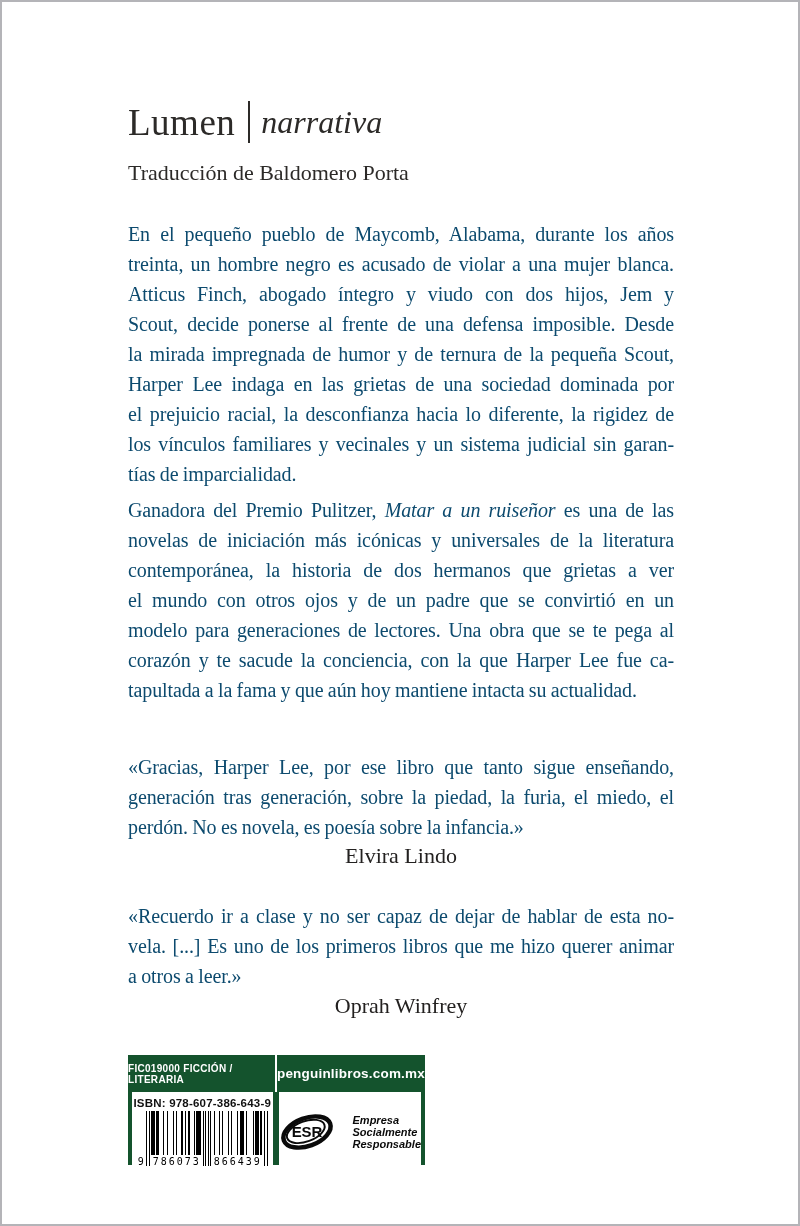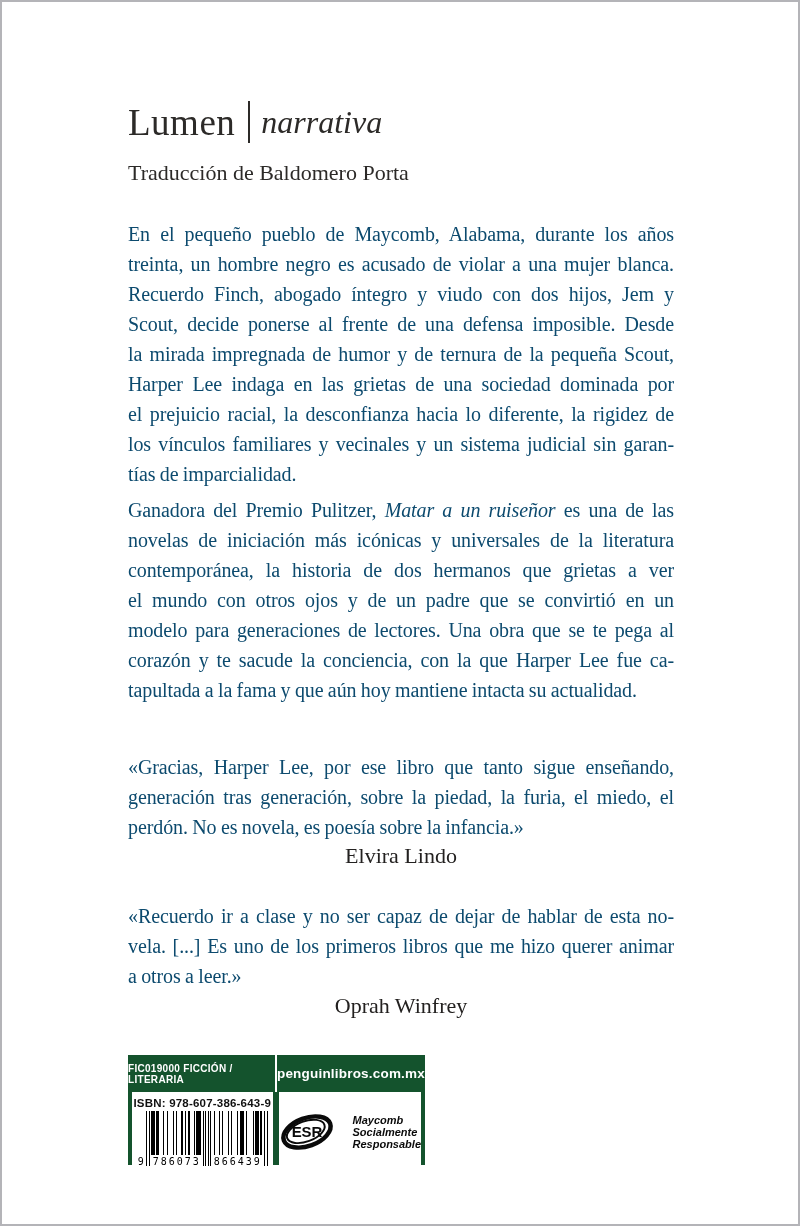--- a/index.html
+++ b/index.html
@@ -85,21 +85,21 @@
   <div class="brand">
     <span class="imprint">Lumen</span>
     <span class="logo-divider"></span>
     <span class="collection">narrativa</span>
   </div>
   <div class="translation">Traducción de Baldomero Porta</div>
 
   <div class="textblock p1">
       <div class="jline">En el pequeño pueblo de Maycomb, Alabama, durante los años</div>
       <div class="jline">treinta, un hombre negro es acusado de violar a una mujer blanca.</div>
-      <div class="jline">Recuerdo Finch, abogado íntegro y viudo con dos hijos, Jem y</div>
+      <div class="jline">Atticus Finch, abogado íntegro y viudo con dos hijos, Jem y</div>
       <div class="jline">Scout, decide ponerse al frente de una defensa imposible. Desde</div>
       <div class="jline">la mirada impregnada de humor y de ternura de la pequeña Scout,</div>
       <div class="jline">Harper Lee indaga en las grietas de una sociedad dominada por</div>
       <div class="jline">el prejuicio racial, la desconfianza hacia lo diferente, la rigidez de</div>
       <div class="jline">los vínculos familiares y vecinales y un sistema judicial sin garan-</div>
       <div class="jline last">tías de imparcialidad.</div>
     </div>
   <div class="textblock p2">
       <div class="jline"><span>Ganadora del Premio Pulitzer, </span><i>Matar a un ruiseñor</i><span> es una de las</span></div>
       <div class="jline">novelas de iniciación más icónicas y universales de la literatura</div>
@@ -173,21 +173,21 @@
       </div>
       <div class="esr-box">
         <svg class="esr-logo" viewBox="0 0 58 44">
           <g transform="rotate(-20 29 22)">
             <ellipse cx="29" cy="22" rx="25.5" ry="14.5" fill="none" stroke="#0a0a0a" stroke-width="4.6"></ellipse>
             <ellipse cx="28" cy="21" rx="20.5" ry="10.5" fill="none" stroke="#0a0a0a" stroke-width="2"></ellipse>
           </g>
           <text x="29" y="27.5" text-anchor="middle" font-family="Liberation Sans, sans-serif" font-size="15.5" font-weight="bold" fill="#0a0a0a">ESR</text>
         </svg>
         <div class="esr-text">
-          <div>Maycomb</div>
+          <div>Empresa</div>
           <div>Socialmente</div>
           <div>Responsable</div>
         </div>
       </div>
     </div>
   </div>
 
 </div>
 
 </body></html>

